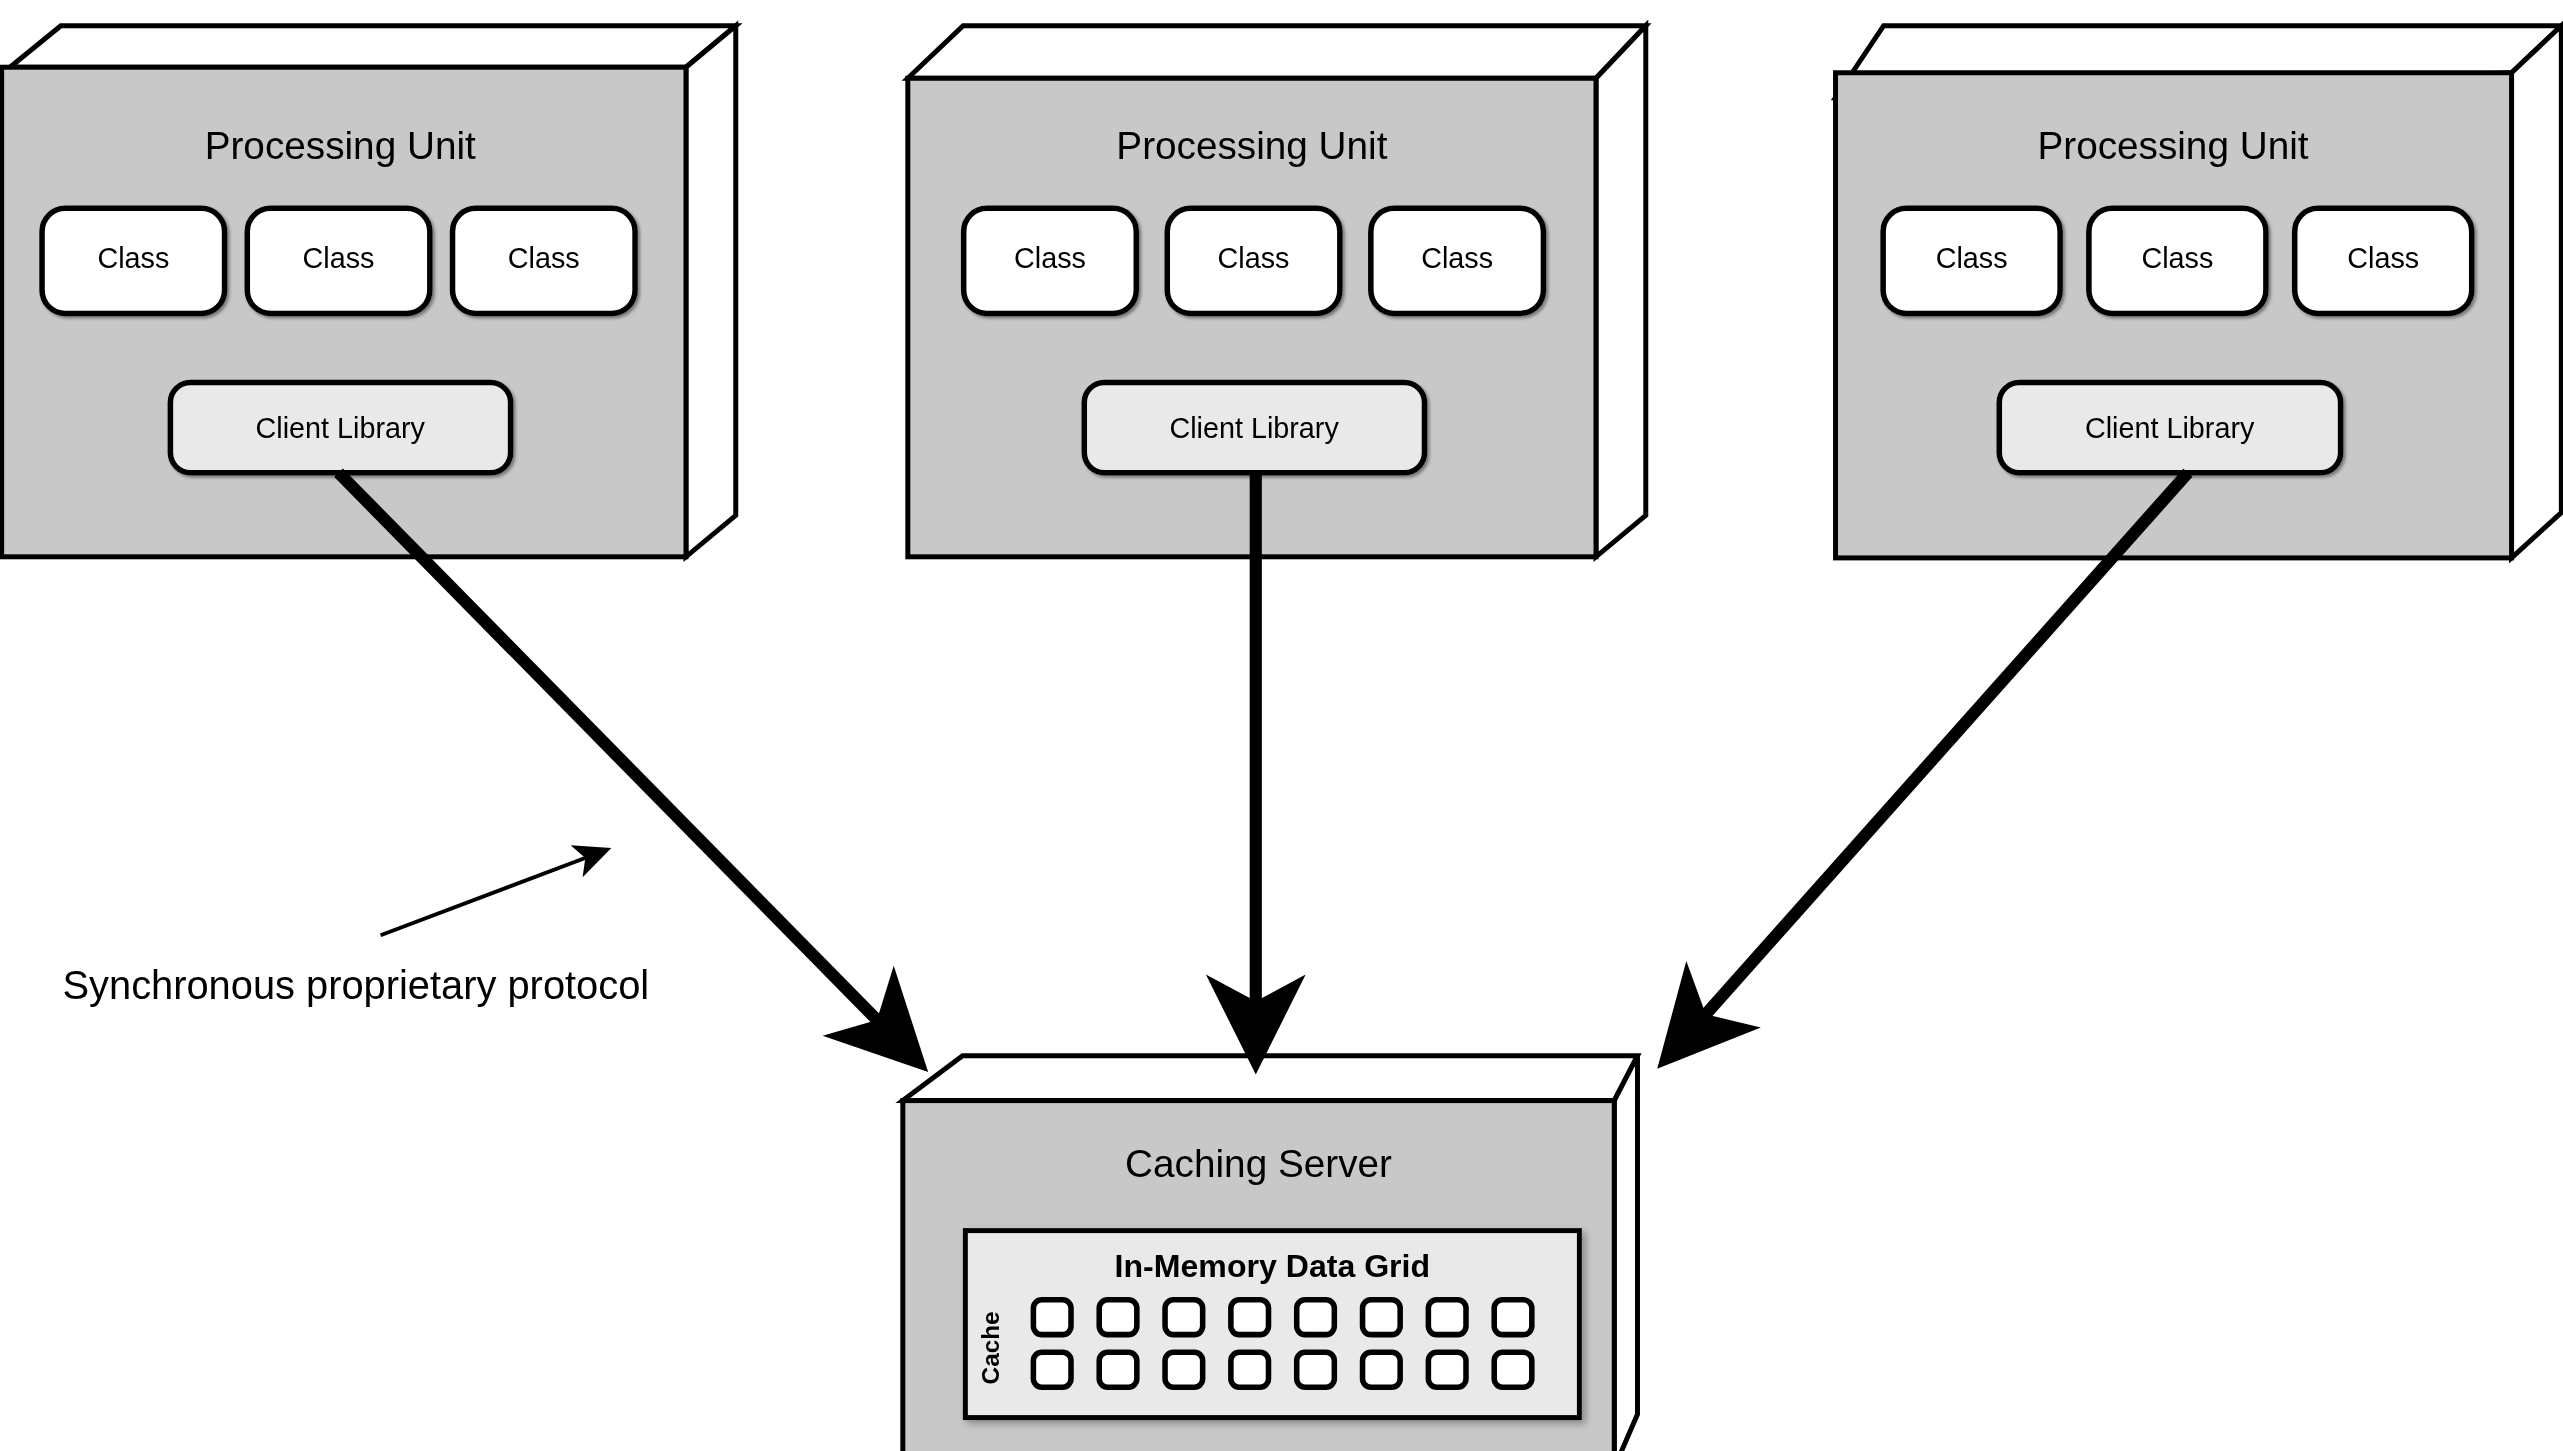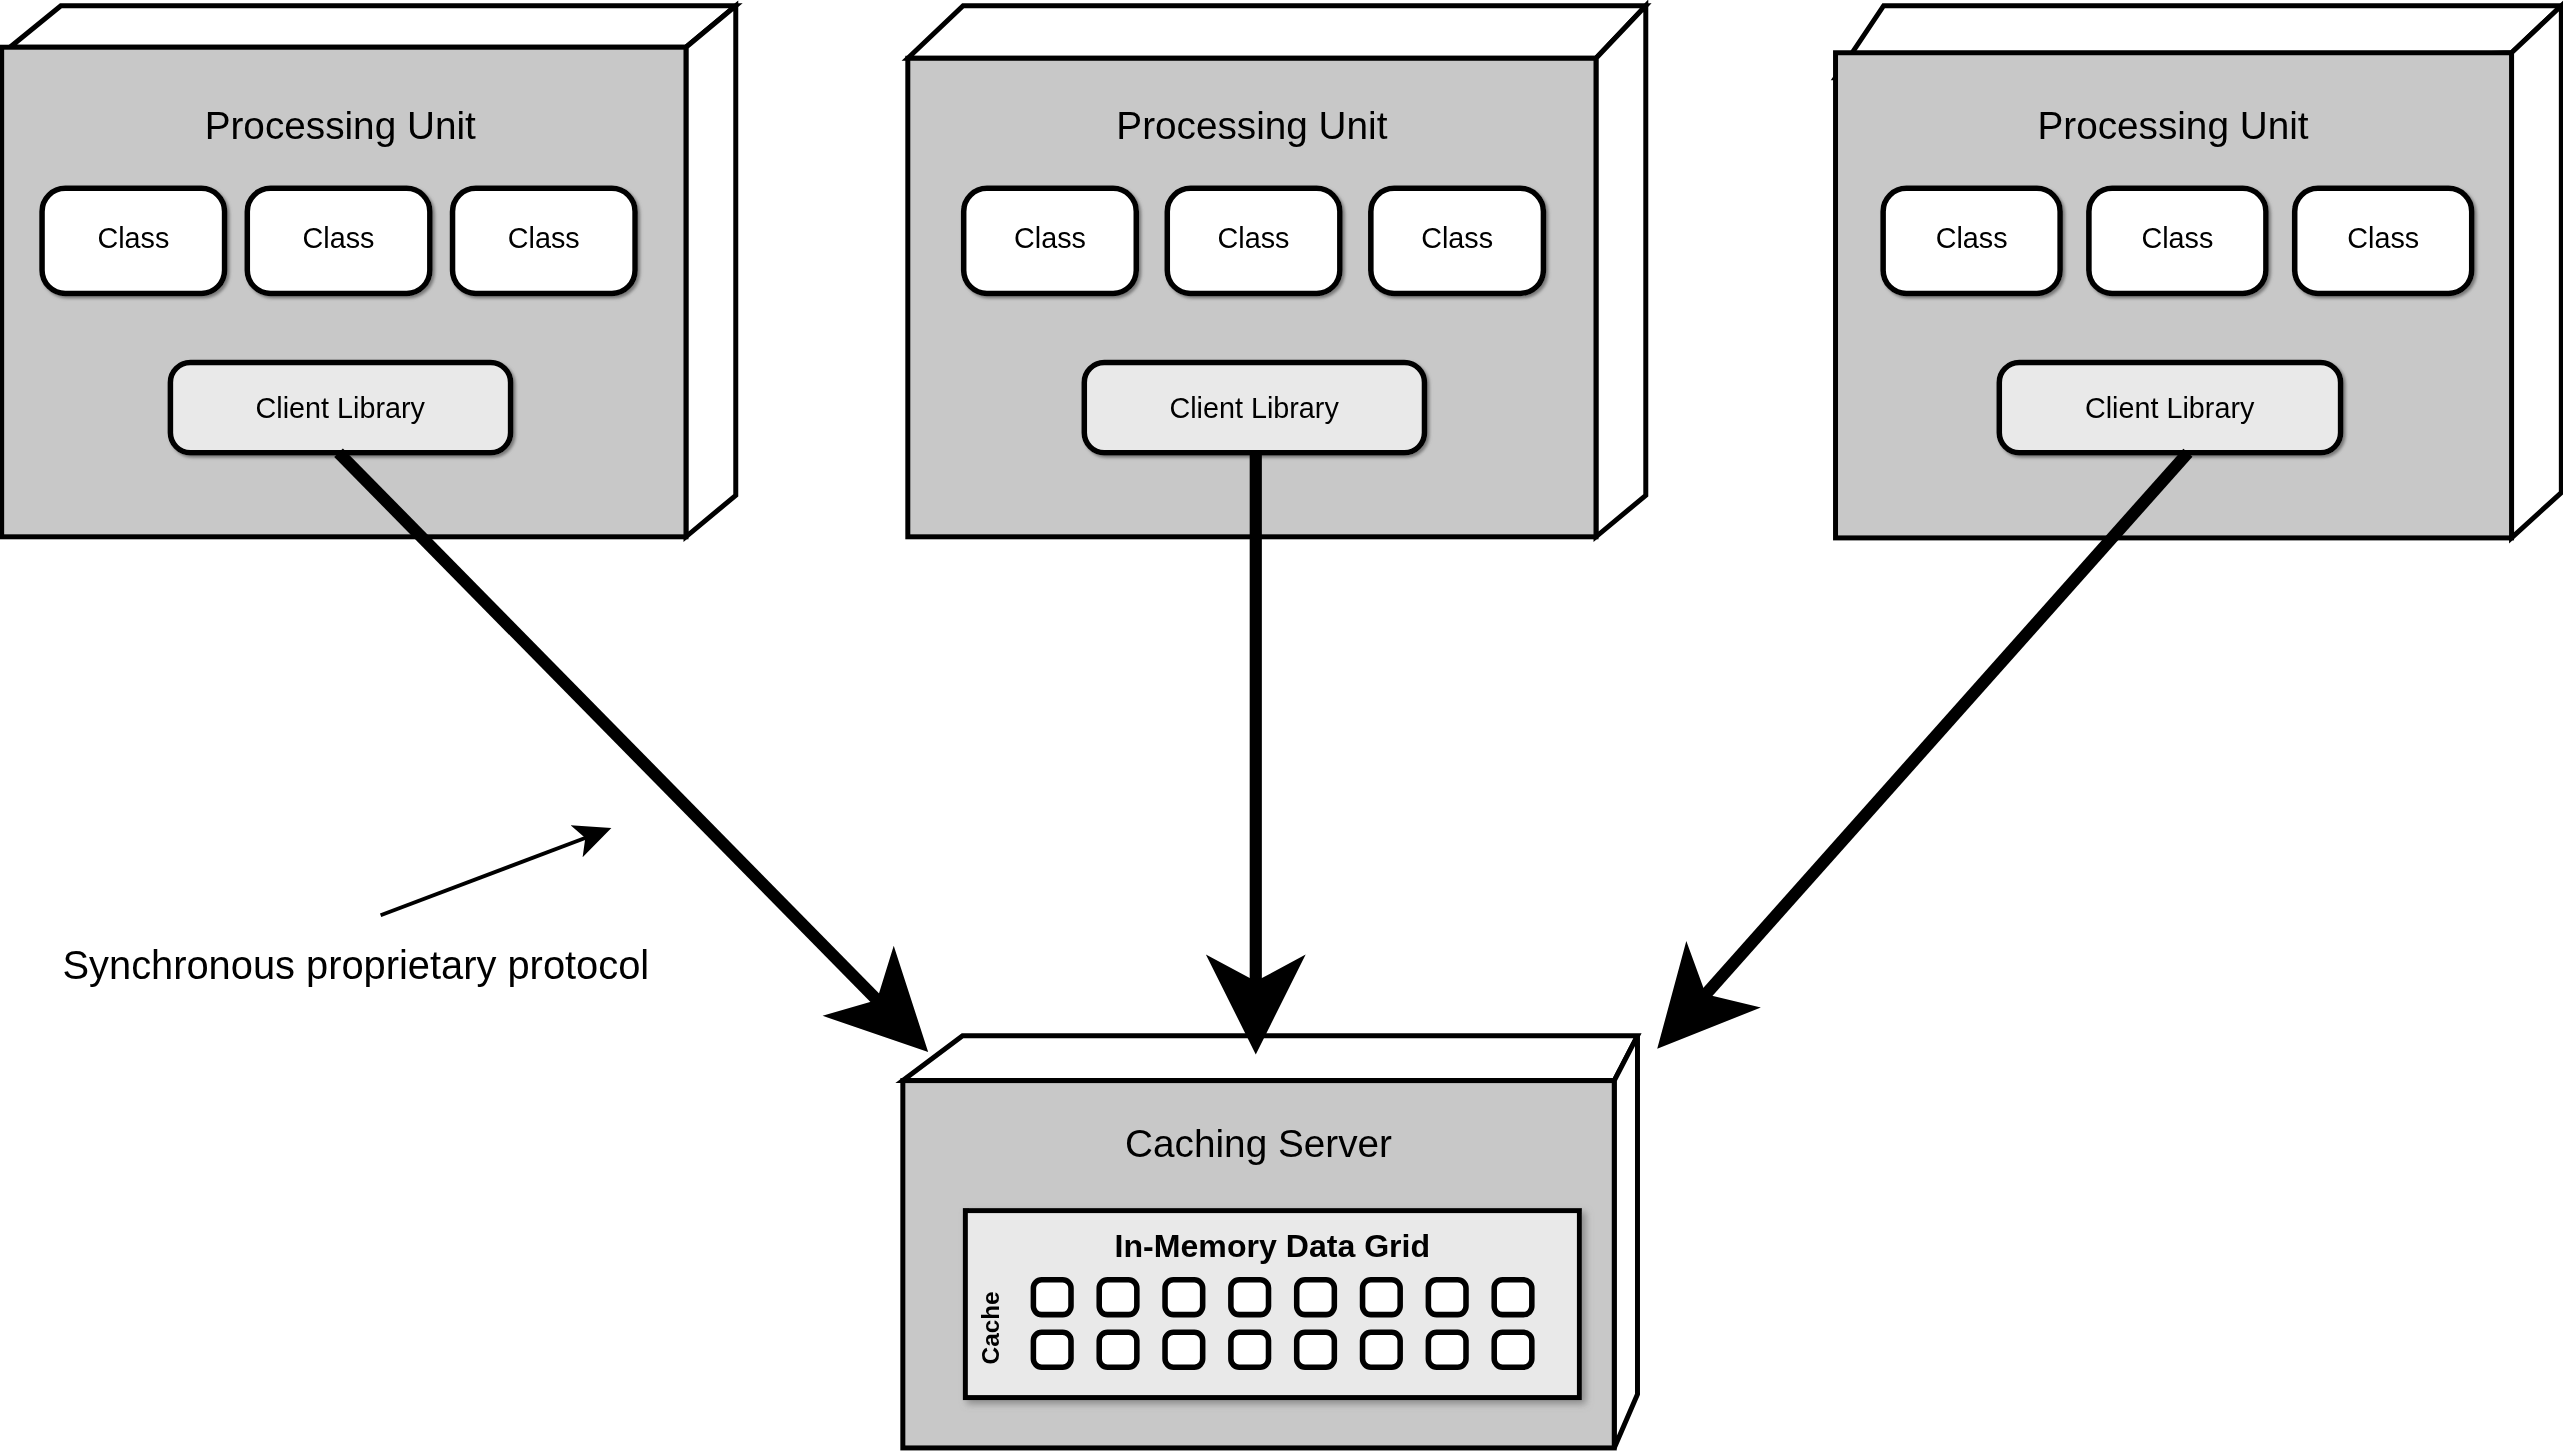--- a/index.html
+++ b/index.html
@@ -1,21 +1,21 @@
 <!DOCTYPE html>
 <html style="font-size:8.9px"><head>
 <meta charset="utf-8">
 <style>
   html,body{margin:0;padding:0;background:#ffffff;}
   body{
     width:2563px;height:1452px;
     font-family:"Liberation Sans", sans-serif;
     overflow:hidden;
   }
-  #stage{position:relative;width:2563px;height:1228px;background:#fff;}
+  #stage{position:relative;width:2563px;height:1228px;background:#fff;margin-top:20px;}
   #stage svg{position:absolute;left:0;top:0;width:2563px;height:1452px;}
   .lbl{
     font-family:"Liberation Sans", sans-serif;
     fill:#000;
     text-anchor:middle;
     dominant-baseline:middle;
   }
   .title{font-size:70px;}
   .small{font-size:52px;}
   .cachelbl{font-size:44px;font-weight:bold;}

